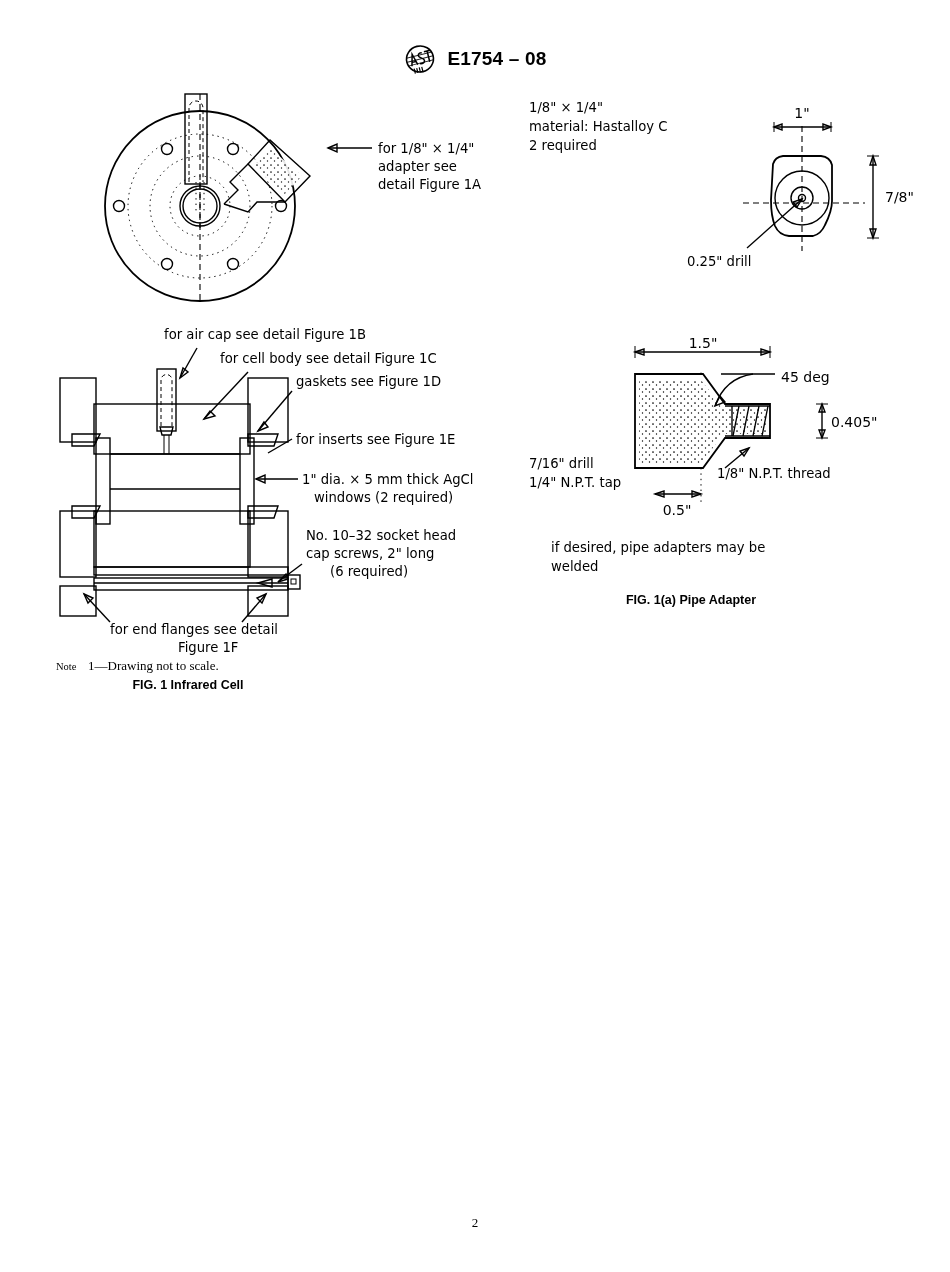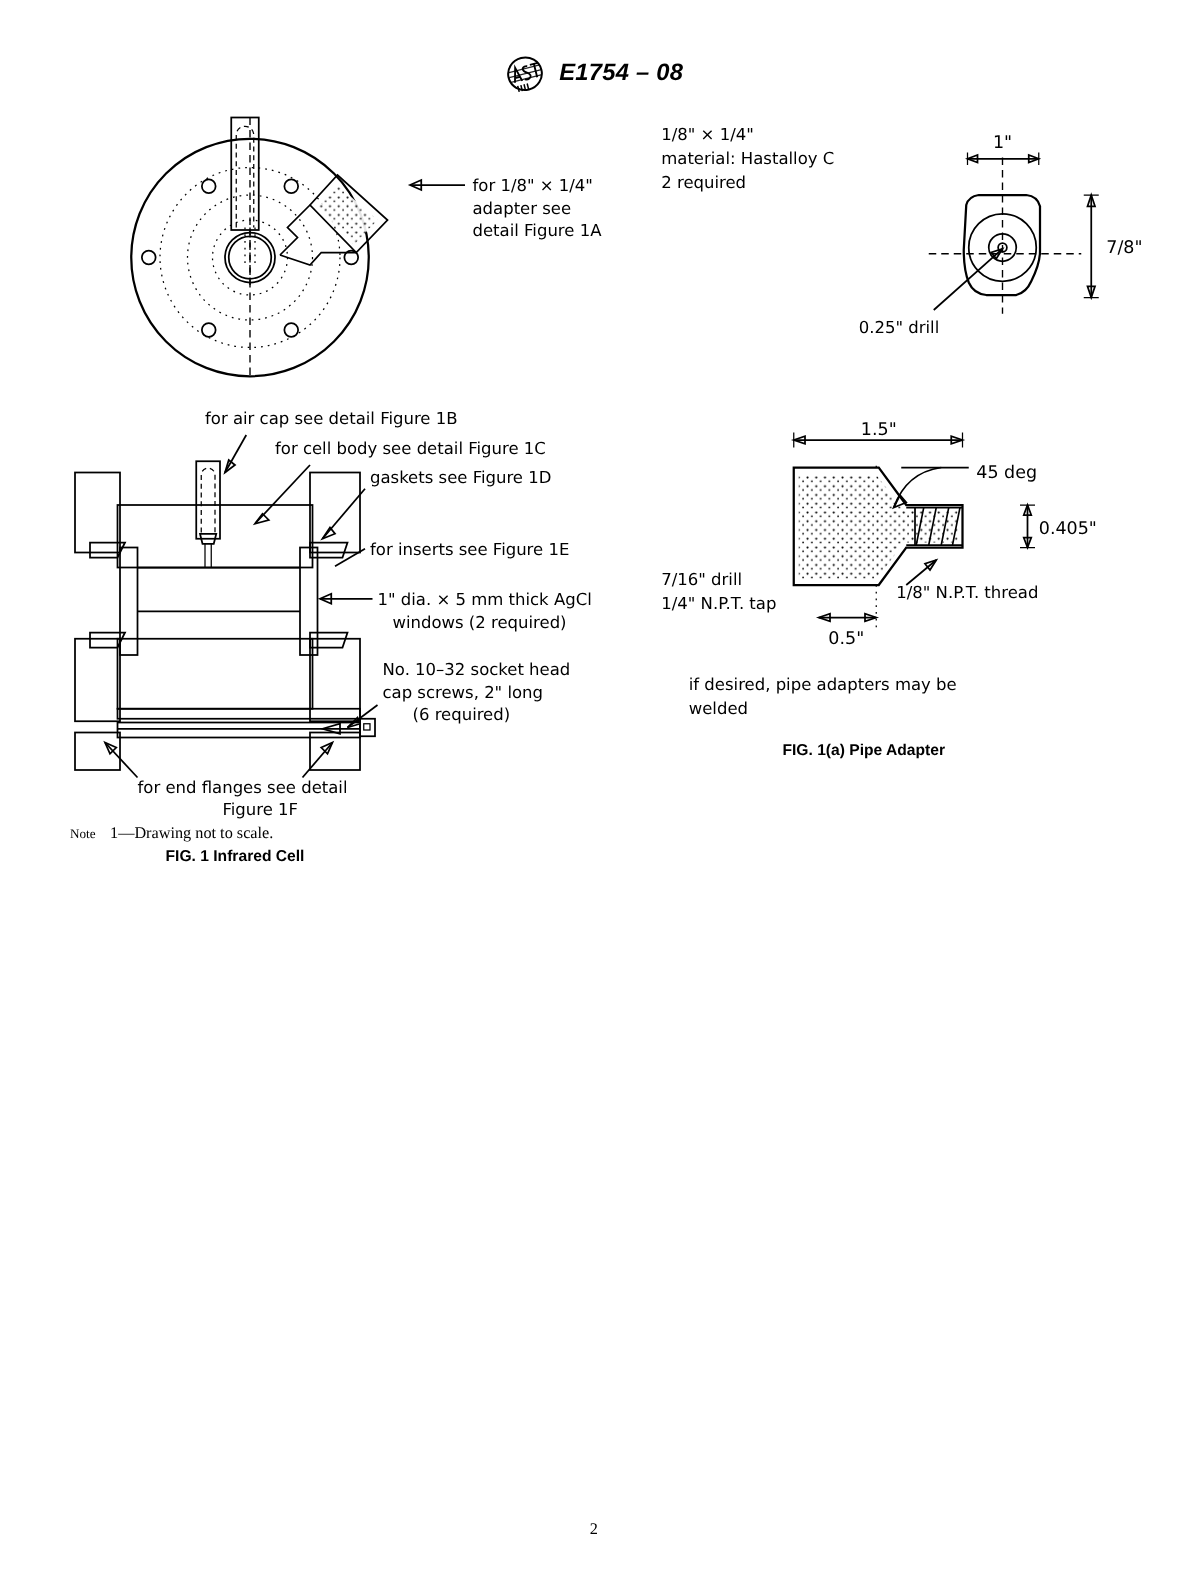--- a/index.html
+++ b/index.html
@@ -22,21 +22,20 @@
   
   .header {
     position: absolute;
     top: 44px;
     left: 0;
     width: 950px;
     display: flex;
     align-items: center;
     justify-content: center;
     gap: 10px;
-    font-style: italic;
   }
   .astm-logo {
     display: block;
   }
   .designation {
     font-family: "Liberation Sans", sans-serif;
     font-weight: bold;
     font-size: 19px;
     letter-spacing: 0.2px;
   }

